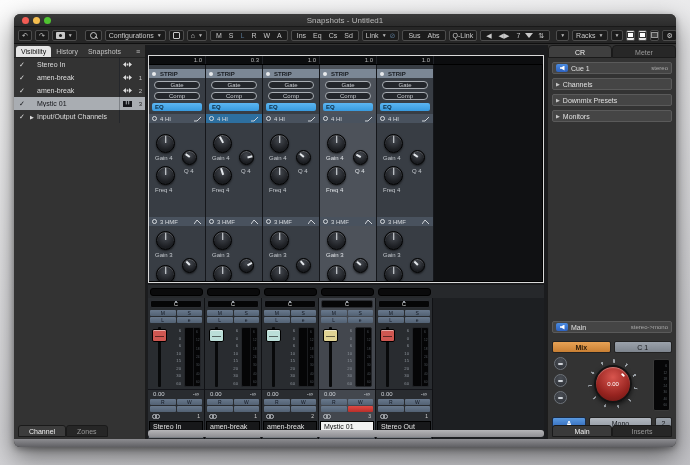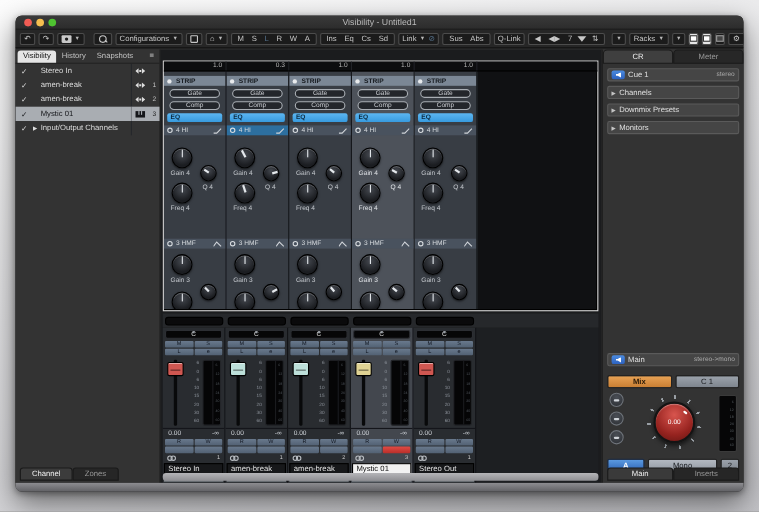--- a/index.html
+++ b/index.html
@@ -165,21 +165,21 @@
 <body>
 
 <div class="win">
 
   <div class="titlebar">
     <div class="lights">
       <span class="light l-red"></span>
       <span class="light l-yel"></span>
       <span class="light l-grn"></span>
     </div>
-    <div class="title">Visibility - Untitled1</div>
+    <div class="title">Snapshots - Untitled1</div>
   </div>
 
   <div class="toolbar">
     <span class="tbtn">
         <span>↶</span>
       </span>
     <span class="tbtn">
         <span>↷</span>
       </span>
     <span class="tbtn">

